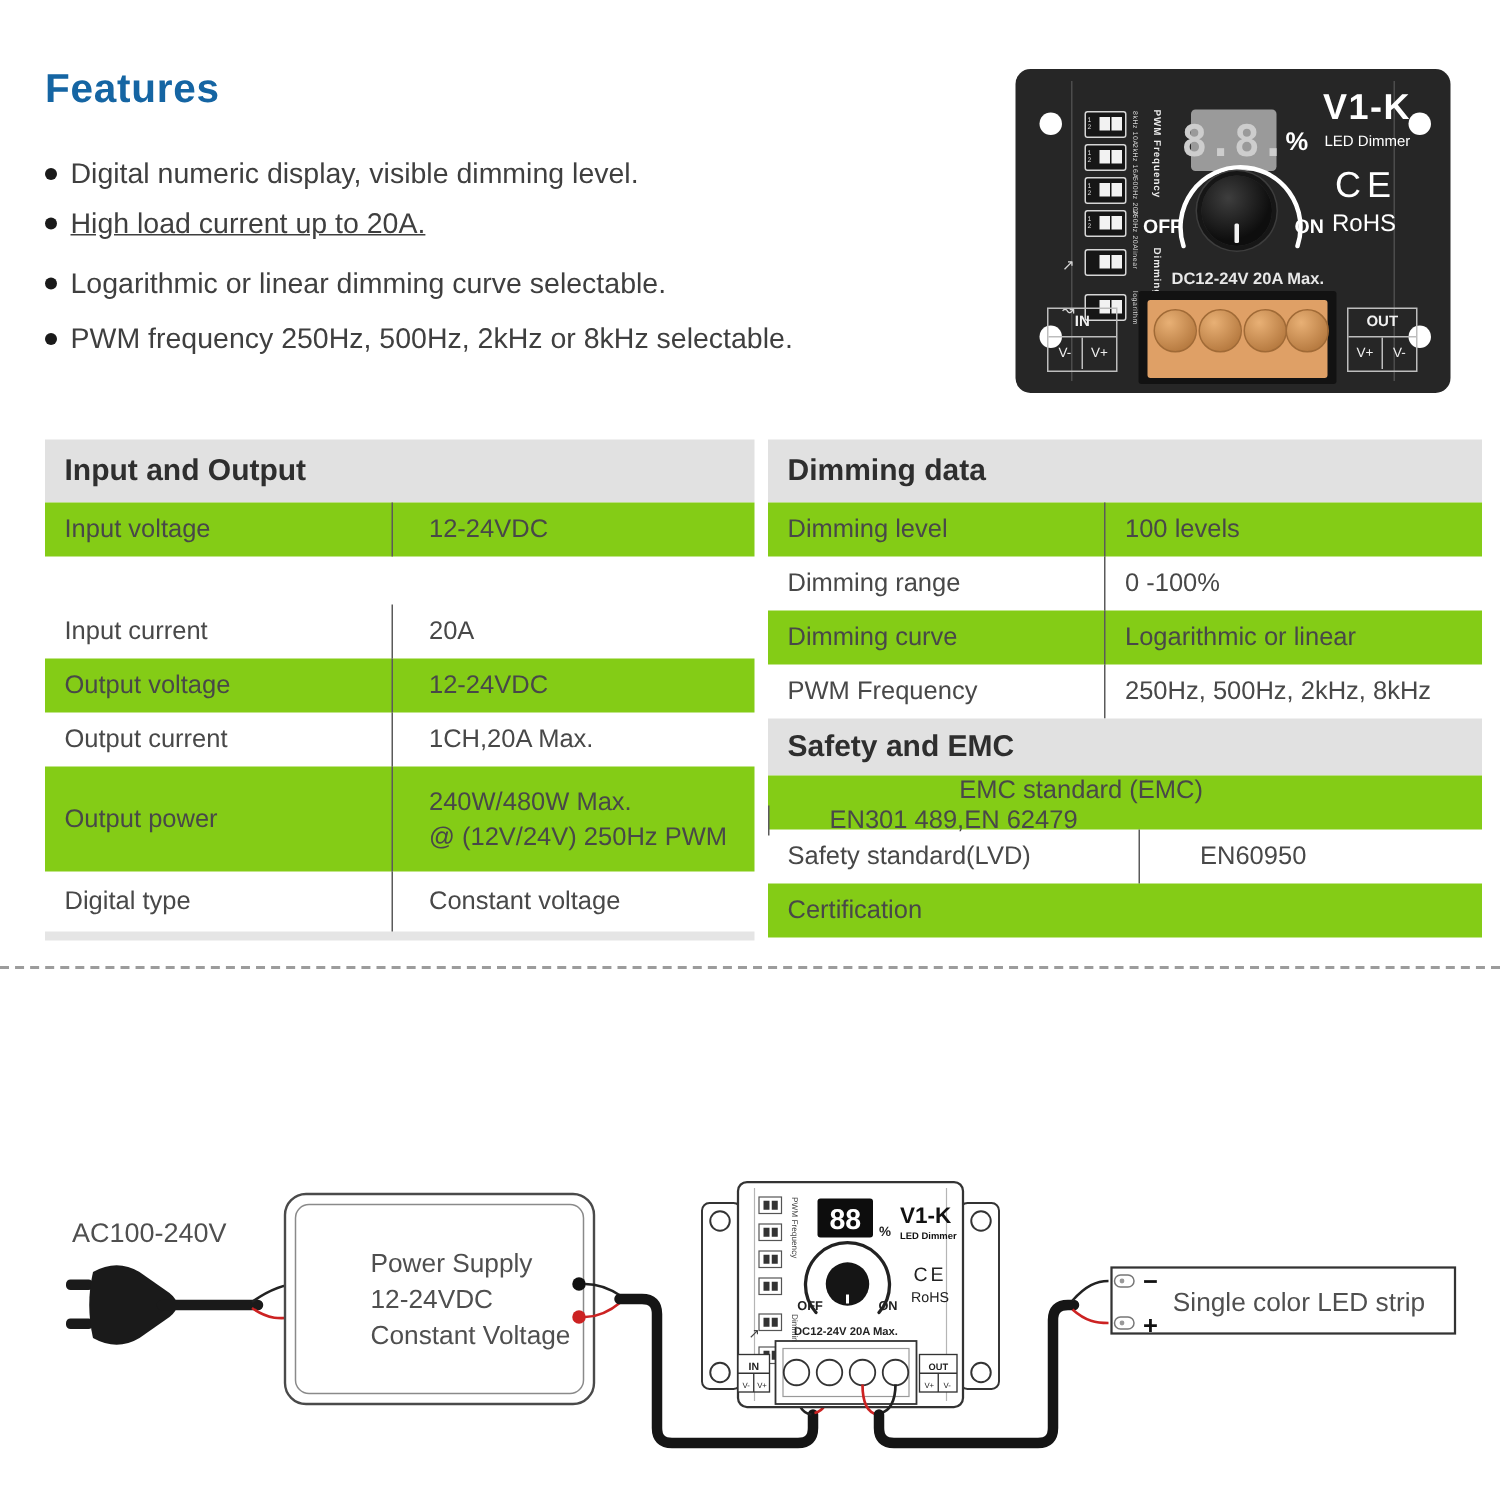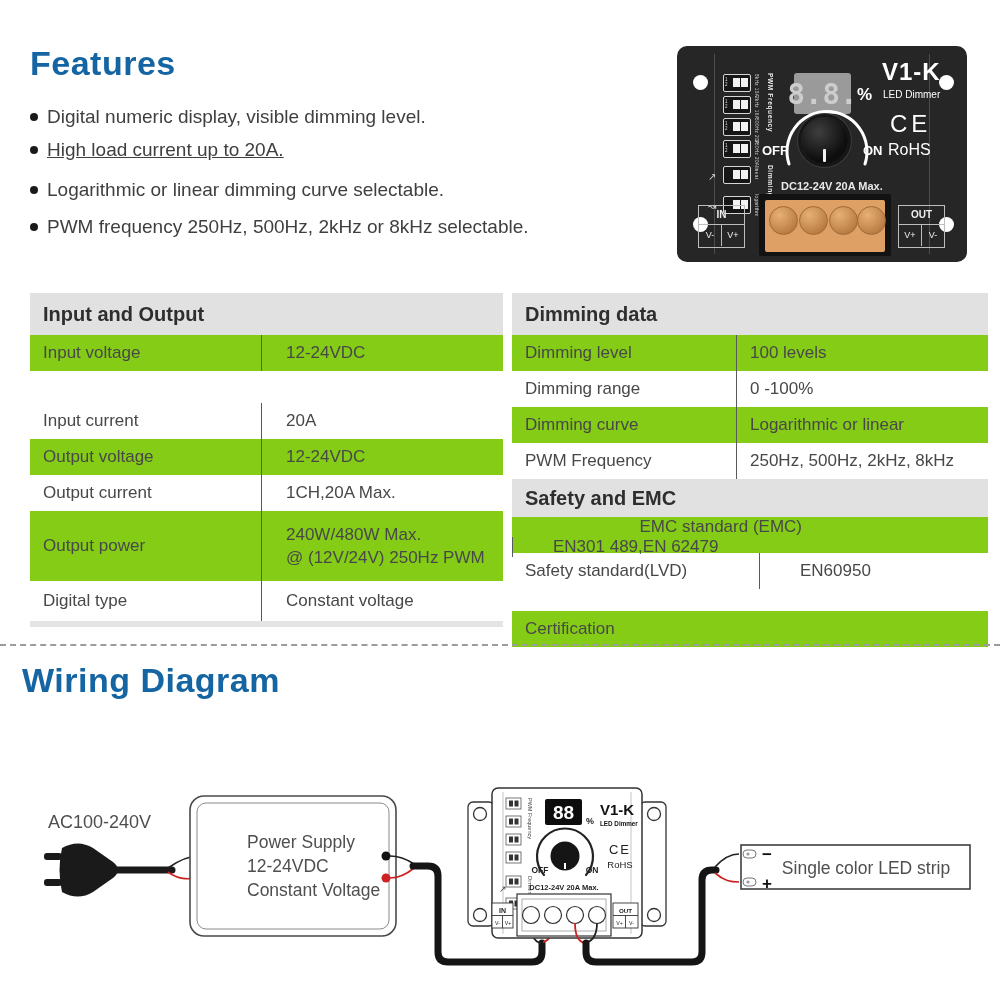--- a/index.html
+++ b/index.html
@@ -1,19 +1,19 @@
 <!DOCTYPE html>
 <html><head>
 <meta charset="utf-8">
 <style>
   html,body{margin:0;padding:0;background:#fff;}
   .page{position:relative;width:1000px;height:1000px;background:#fff;overflow:hidden;
         font-family:"Liberation Sans",sans-serif;color:#424242;}
   .abs{position:absolute;}
-  .blue-h{color:#1565a3;font-size:34px;font-weight:bold;letter-spacing:.5px;}
+  .blue-h{color:#1565a3;font-size:27px;font-weight:bold;letter-spacing:.5px;}
 
   
   .feat-item{position:absolute;left:30px;font-size:19px;color:#3f3f3f;white-space:nowrap;}
   .feat-item .dot{display:inline-block;width:8px;height:8px;border-radius:50%;background:#1a1a1a;
                   margin-right:9px;vertical-align:2px;}
 
   
   .spec-table{position:absolute;}
   .t-head{background:#e1e1e1;font-weight:bold;font-size:20px;color:#2e2e2e;
           display:flex;align-items:center;padding-left:13px;}
@@ -213,27 +213,26 @@
   <div class="spec-table" style="left:512px;top:479px;width:476px;">
     <div class="t-head" style="height:38px;">Safety and EMC</div>
     <div class="t-row alt" style="height:36px;flex-direction:column;">
         <div class="t-label" style="width:234px;">EMC standard (EMC)</div>
         <div class="t-val" style="padding-left:40px;flex:1;">EN301 489,EN 62479</div>
       </div>
     <div class="t-row" style="height:36px;">
         <div class="t-label" style="width:234px;">Safety standard(LVD)</div>
         <div class="t-val" style="padding-left:40px;flex:1;">EN60950</div>
       </div>
-    <div class="t-row alt" style="height:36px;margin-top:22px;">
+    <div class="t-row alt" style="height:36px;">
         <div class="t-label" style="width:234px;">Certification</div>
       </div>
   </div>
 
   <div class="dash-sep"></div>
-  <div class="abs blue-h" style="left:22px;top:661px;">Wiring Diagram</div>
 
   <svg class="wiring-svg" width="1000" height="248" viewBox="0 0 1000 248">
 
     <text x="48" y="76" font-size="18" fill="#4f4f4f">AC100-240V</text>
 
     <g>
       <rect x="44" y="101" width="18" height="7" rx="3" fill="#1a1a1a"></rect>
       <rect x="44" y="127" width="18" height="7" rx="3" fill="#1a1a1a"></rect>
       <path d="M62,96 Q57,118 62,140 Q78,149 93,140 L113,126 Q123,118 113,110 L93,96 Q78,87 62,96 Z" fill="#1a1a1a"></path>
       <path d="M108,118 H172" stroke="#1a1a1a" stroke-width="7" stroke-linecap="round" fill="none"></path>

